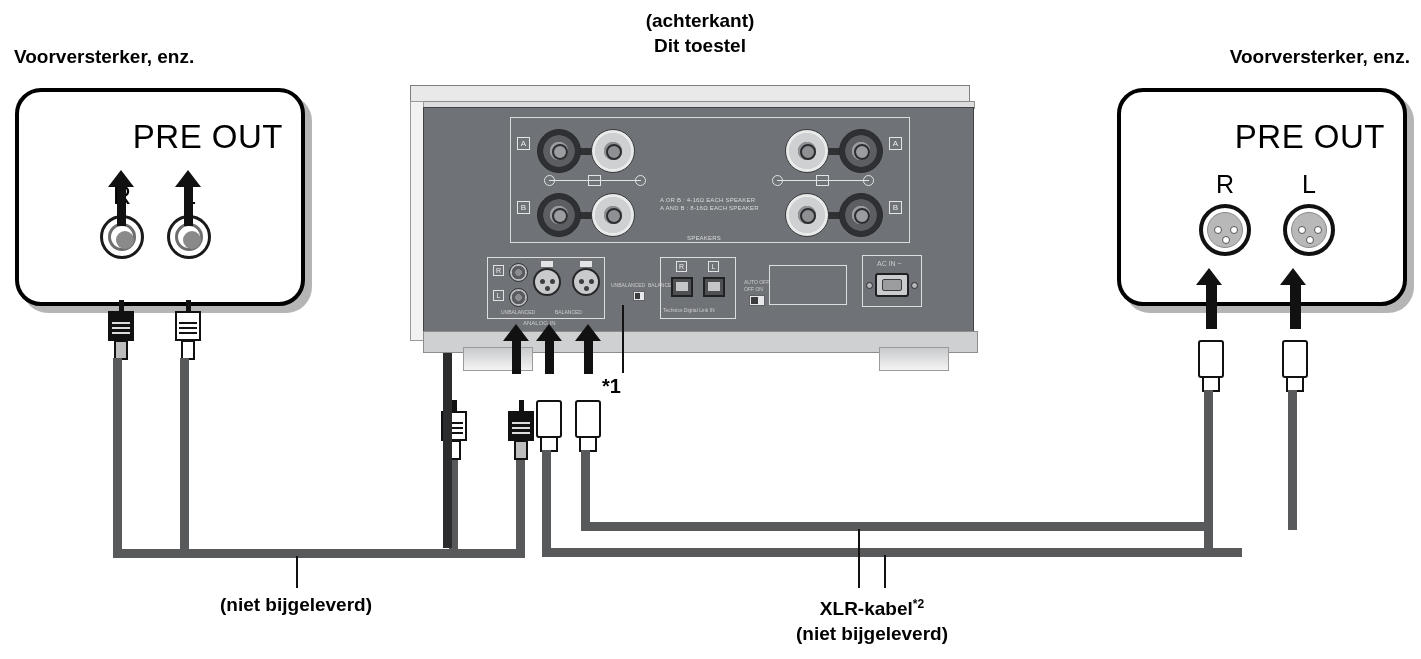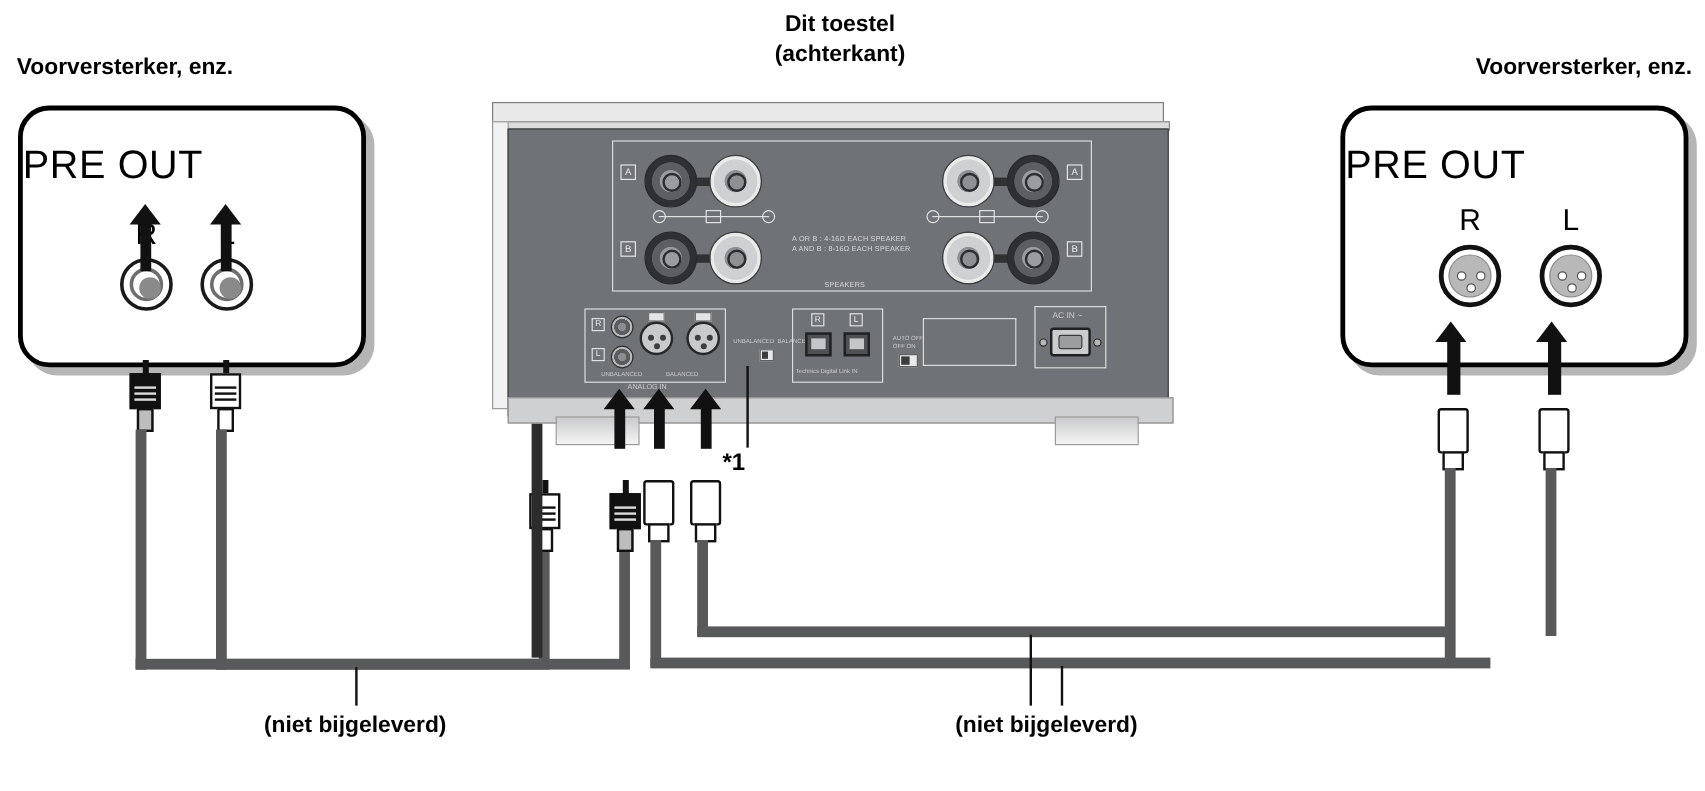--- a/index.html
+++ b/index.html
@@ -15,21 +15,21 @@
     white-space:nowrap;
   }
 
   
   .preout-box{
     position:absolute;border:4px solid #000;border-radius:26px;
     background:#fff;box-sizing:border-box;
     box-shadow:7px 7px 0 rgba(90,90,90,.45);
   }
   .preout-title{
-    position:absolute;left:0;right:18px;text-align:left;
+    position:absolute;left:0;right:18px;text-align:right;
     font-size:33px;letter-spacing:.5px;
   }
   .ch-label{position:absolute;font-size:25px;text-align:center;width:40px;}
 
   
   .rca-jack{position:absolute;width:44px;height:44px;border-radius:50%;
     background:#fff;border:3px solid #1a1a1a;box-sizing:border-box;}
   .rca-jack::before{content:"";position:absolute;left:5px;top:5px;right:5px;bottom:5px;
     border-radius:50%;border:3px solid #6e6e6e;box-sizing:border-box;}
   .rca-jack::after{content:"";position:absolute;left:13px;top:13px;width:18px;height:18px;
@@ -122,22 +122,22 @@
     box-sizing:border-box;background:#b4b6b8;}
 
   .leader{position:absolute;width:2px;background:#111;}
   .star{position:absolute;font-weight:bold;font-size:20px;}
   .sup{font-size:12px;vertical-align:super;}
 </style>
 </head>
 <body>
 
 <div class="cap abs" style="left:500px;top:8px;width:400px;">
+  <div>(achterkant)</div>
   <div>Dit toestel</div>
-  <div>(achterkant)</div>
 </div>
 
 <div class="cap abs" style="left:14px;top:44px;width:300px;text-align:left;">Voorversterker, enz.</div>
 
 <div class="cap abs" style="left:1110px;top:44px;width:300px;text-align:right;">Voorversterker, enz.</div>
 
 <div class="preout-box" style="left:15px;top:88px;width:290px;height:218px;">
   <div class="preout-title" style="top:26px;">PRE OUT</div>
   <div class="ch-label" style="left:83px;top:89px;">R</div>
   <div class="ch-label" style="left:150px;top:89px;">L</div>
@@ -385,14 +385,17 @@
 <div class="cable" style="left:1288px;top:390px;width:9px;height:140px;"></div>
 
 <div class="leader" style="left:296px;top:556px;height:32px;"></div>
 <div class="cap abs" style="left:146px;top:592px;width:300px;">
   <div>(niet bijgeleverd)</div>
 </div>
 
 <div class="leader" style="left:858px;top:529px;height:59px;"></div>
 <div class="leader" style="left:884px;top:555px;height:33px;"></div>
 <div class="cap abs" style="left:722px;top:592px;width:300px;">
+  <div>
+    <span>XLR-kabel</span><span class="sup">*2</span>
+  </div>
   <div>(niet bijgeleverd)</div>
 </div>
 
 </body></html>

